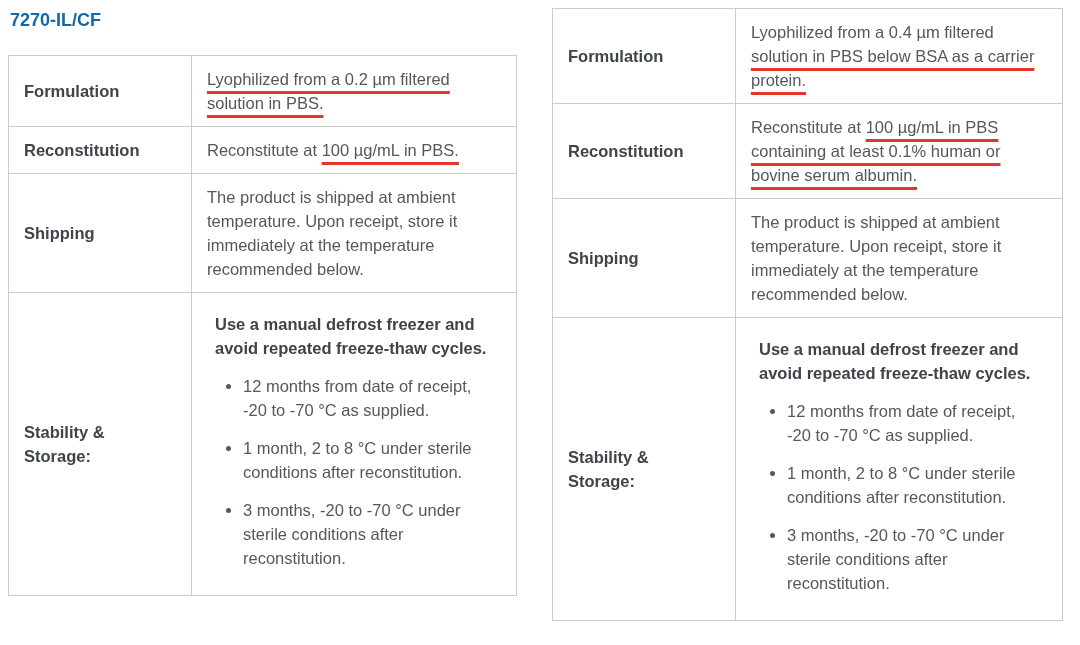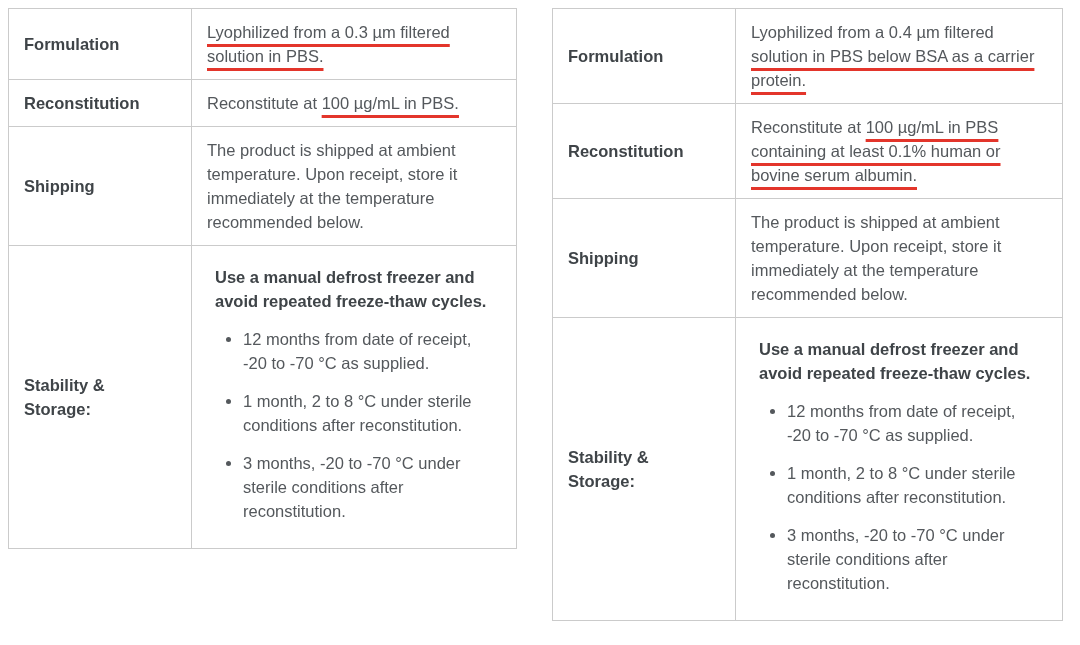--- a/index.html
+++ b/index.html
@@ -57,25 +57,26 @@
   .stability-list{
     margin:2px 0 0 0;
     padding-left:22px;
   }
   .stability-list li{margin:14px;padding:0;}
 </style>
 </head>
 <body>
 
 <section class="panel panel-left">
+  <h2 class="product-title">7270-IL/CF</h2>
   <table class="spec-table">
     <tbody>
       <tr>
         <th>Formulation</th>
-        <td><span class="u">Lyophilized from a 0.3 µm filtered solution in PBS.</span></td>
+        <td><span class="u">Lyophilized from a 0.2 µm filtered solution in PBS.</span></td>
       </tr>
       <tr>
         <th>Reconstitution</th>
         <td><span>Reconstitute at </span><span class="u">100 µg/mL in PBS.</span></td>
       </tr>
       <tr>
         <th>Shipping</th>
         <td><span>The product is shipped at ambient temperature. Upon receipt, store it immediately at the temperature recommended below.</span></td>
       </tr>
       <tr>

